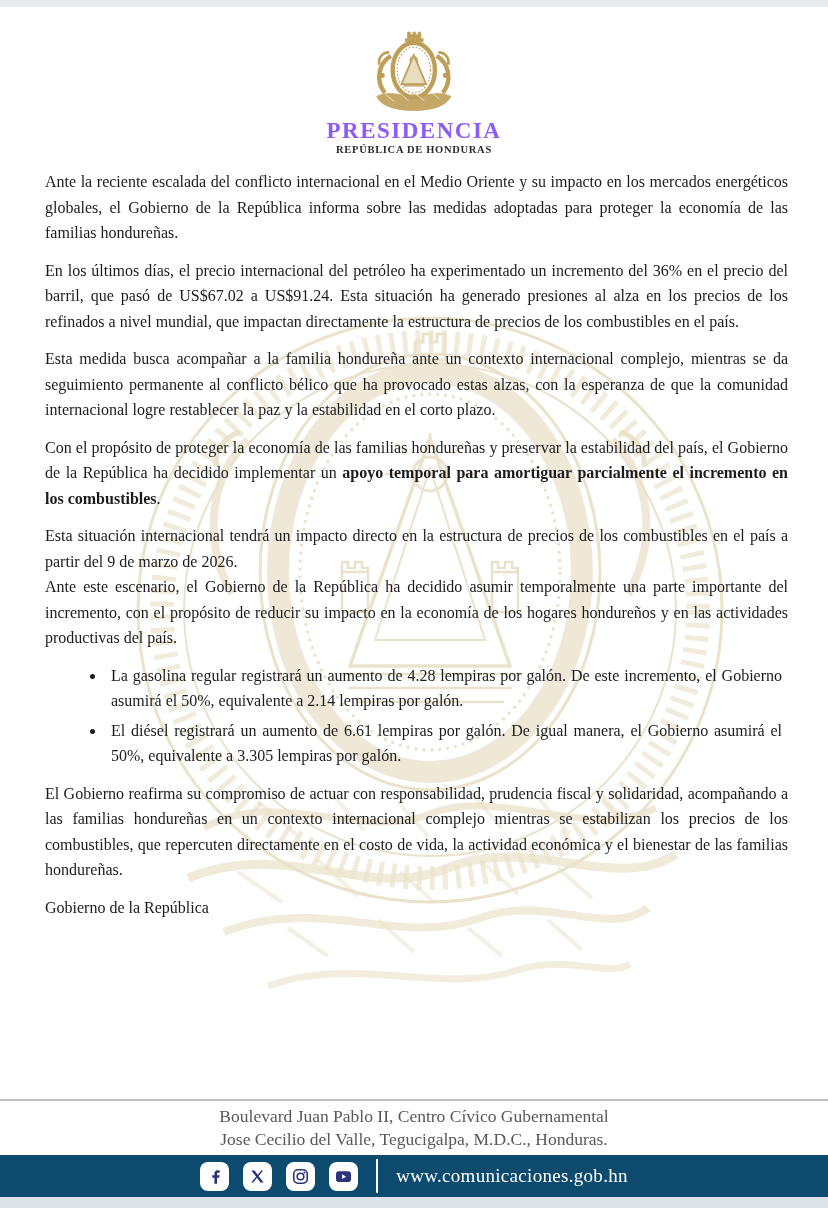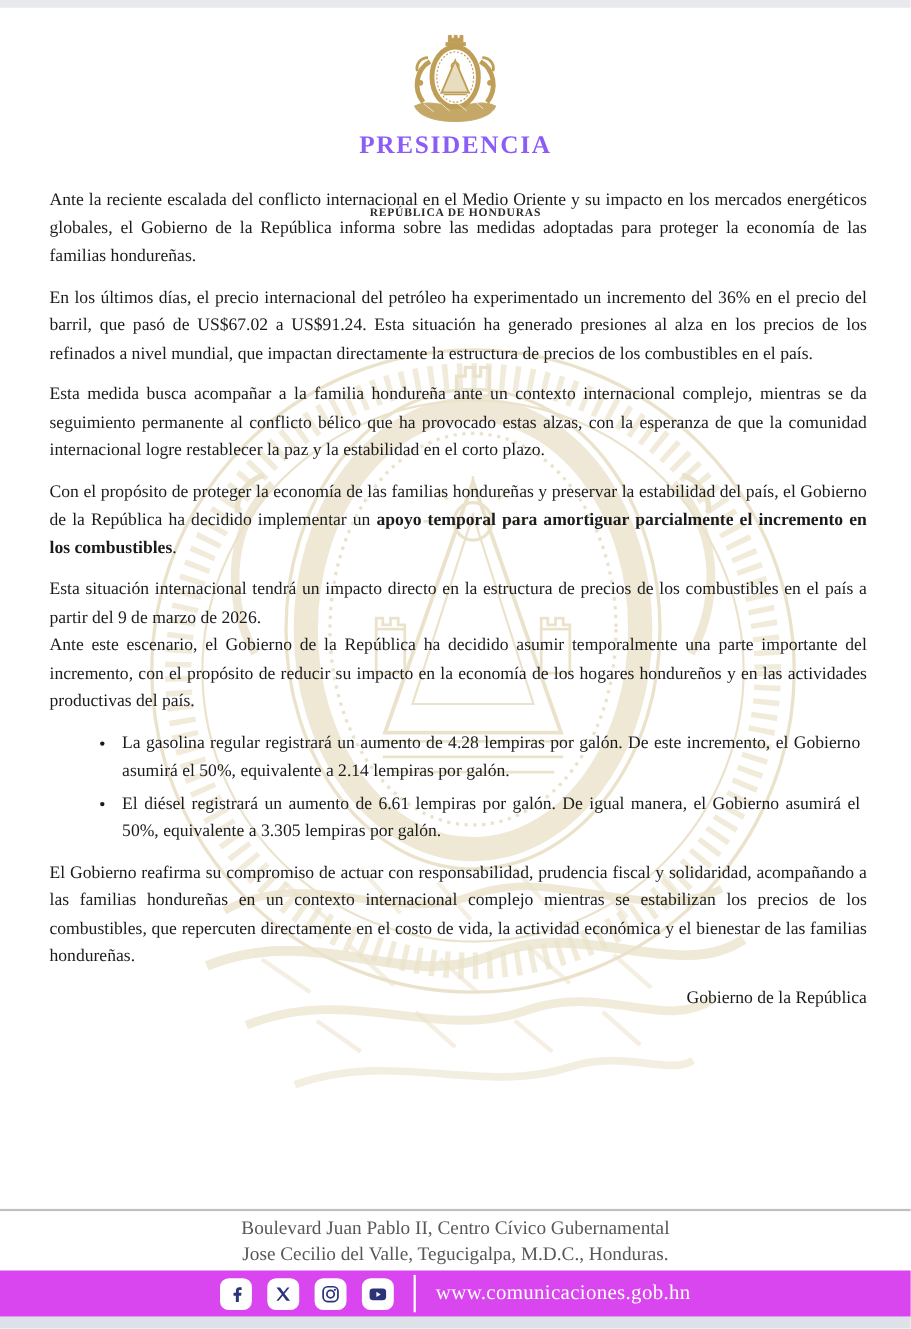--- a/index.html
+++ b/index.html
@@ -24,21 +24,21 @@
     position: absolute; top: 0; left: 0; right: 0;
     text-align: center; z-index: 3;
   }
   .emblem { margin-top: 26px; height: 88px; }
   .brand-title {
     font-size: 23px; font-weight: bold; letter-spacing: 1.5px;
     color: #8b5cf6; line-height: 24px; margin-top: 1px;
   }
   .brand-subtitle {
     font-size: 10.5px; font-weight: bold; letter-spacing: 0.7px;
-    color: #2b2b2d; line-height: 13px; margin-top: 43px;
+    color: #2b2b2d; line-height: 13px;
   }
 
   
   .watermark {
     position: absolute; left: 128px; top: 242px;
     width: 604px; height: 786px;
     z-index: 1; pointer-events: none;
   }
 
   
@@ -47,35 +47,35 @@
     z-index: 2;
     color: #1b1b1d;
     font-size: 16px; line-height: 25.5px;
     text-align: justify;
   }
   .doc-body p { margin: 0 0 12px 0; }
   .doc-body p.no-gap { margin-bottom: 0; }
   .doc-body strong { font-weight: bold; }
   .doc-body ul { margin: 1px 6px 12px 0; padding-left: 61px; }
   .doc-body li { margin-bottom: 4px; padding-left: 5px; }
-  .doc-body p.signature { text-align: right; margin-top: 3px; margin-bottom: 0; }
+  .doc-body p.signature { text-align: left; margin-top: 3px; margin-bottom: 0; }
 
   
   .footer-rule {
     position: absolute; top: 1099px; left: 0; right: 0; height: 2px;
     background: #bdbfc1; z-index: 3;
   }
   .address {
     position: absolute; top: 1105px; left: 0; right: 0;
     text-align: center; color: #56585a;
     font-size: 17.5px; line-height: 22.5px; z-index: 3;
   }
   .social-bar {
     position: absolute; top: 1155px; left: 0; right: 0; height: 42px;
-    background: #d946ef;
+    background: #0c4a6e;
     display: flex; align-items: center; justify-content: center;
     z-index: 4;
   }
   .icon-row { display: flex; align-items: center; gap: 14px; }
   .icon-box {
     width: 29px; height: 29px; background: #ffffff; border-radius: 8px;
     display: flex; align-items: center; justify-content: center;
     cursor: pointer;
   }
   .icon-box svg { width: 19px; height: 19px; display: block; }

